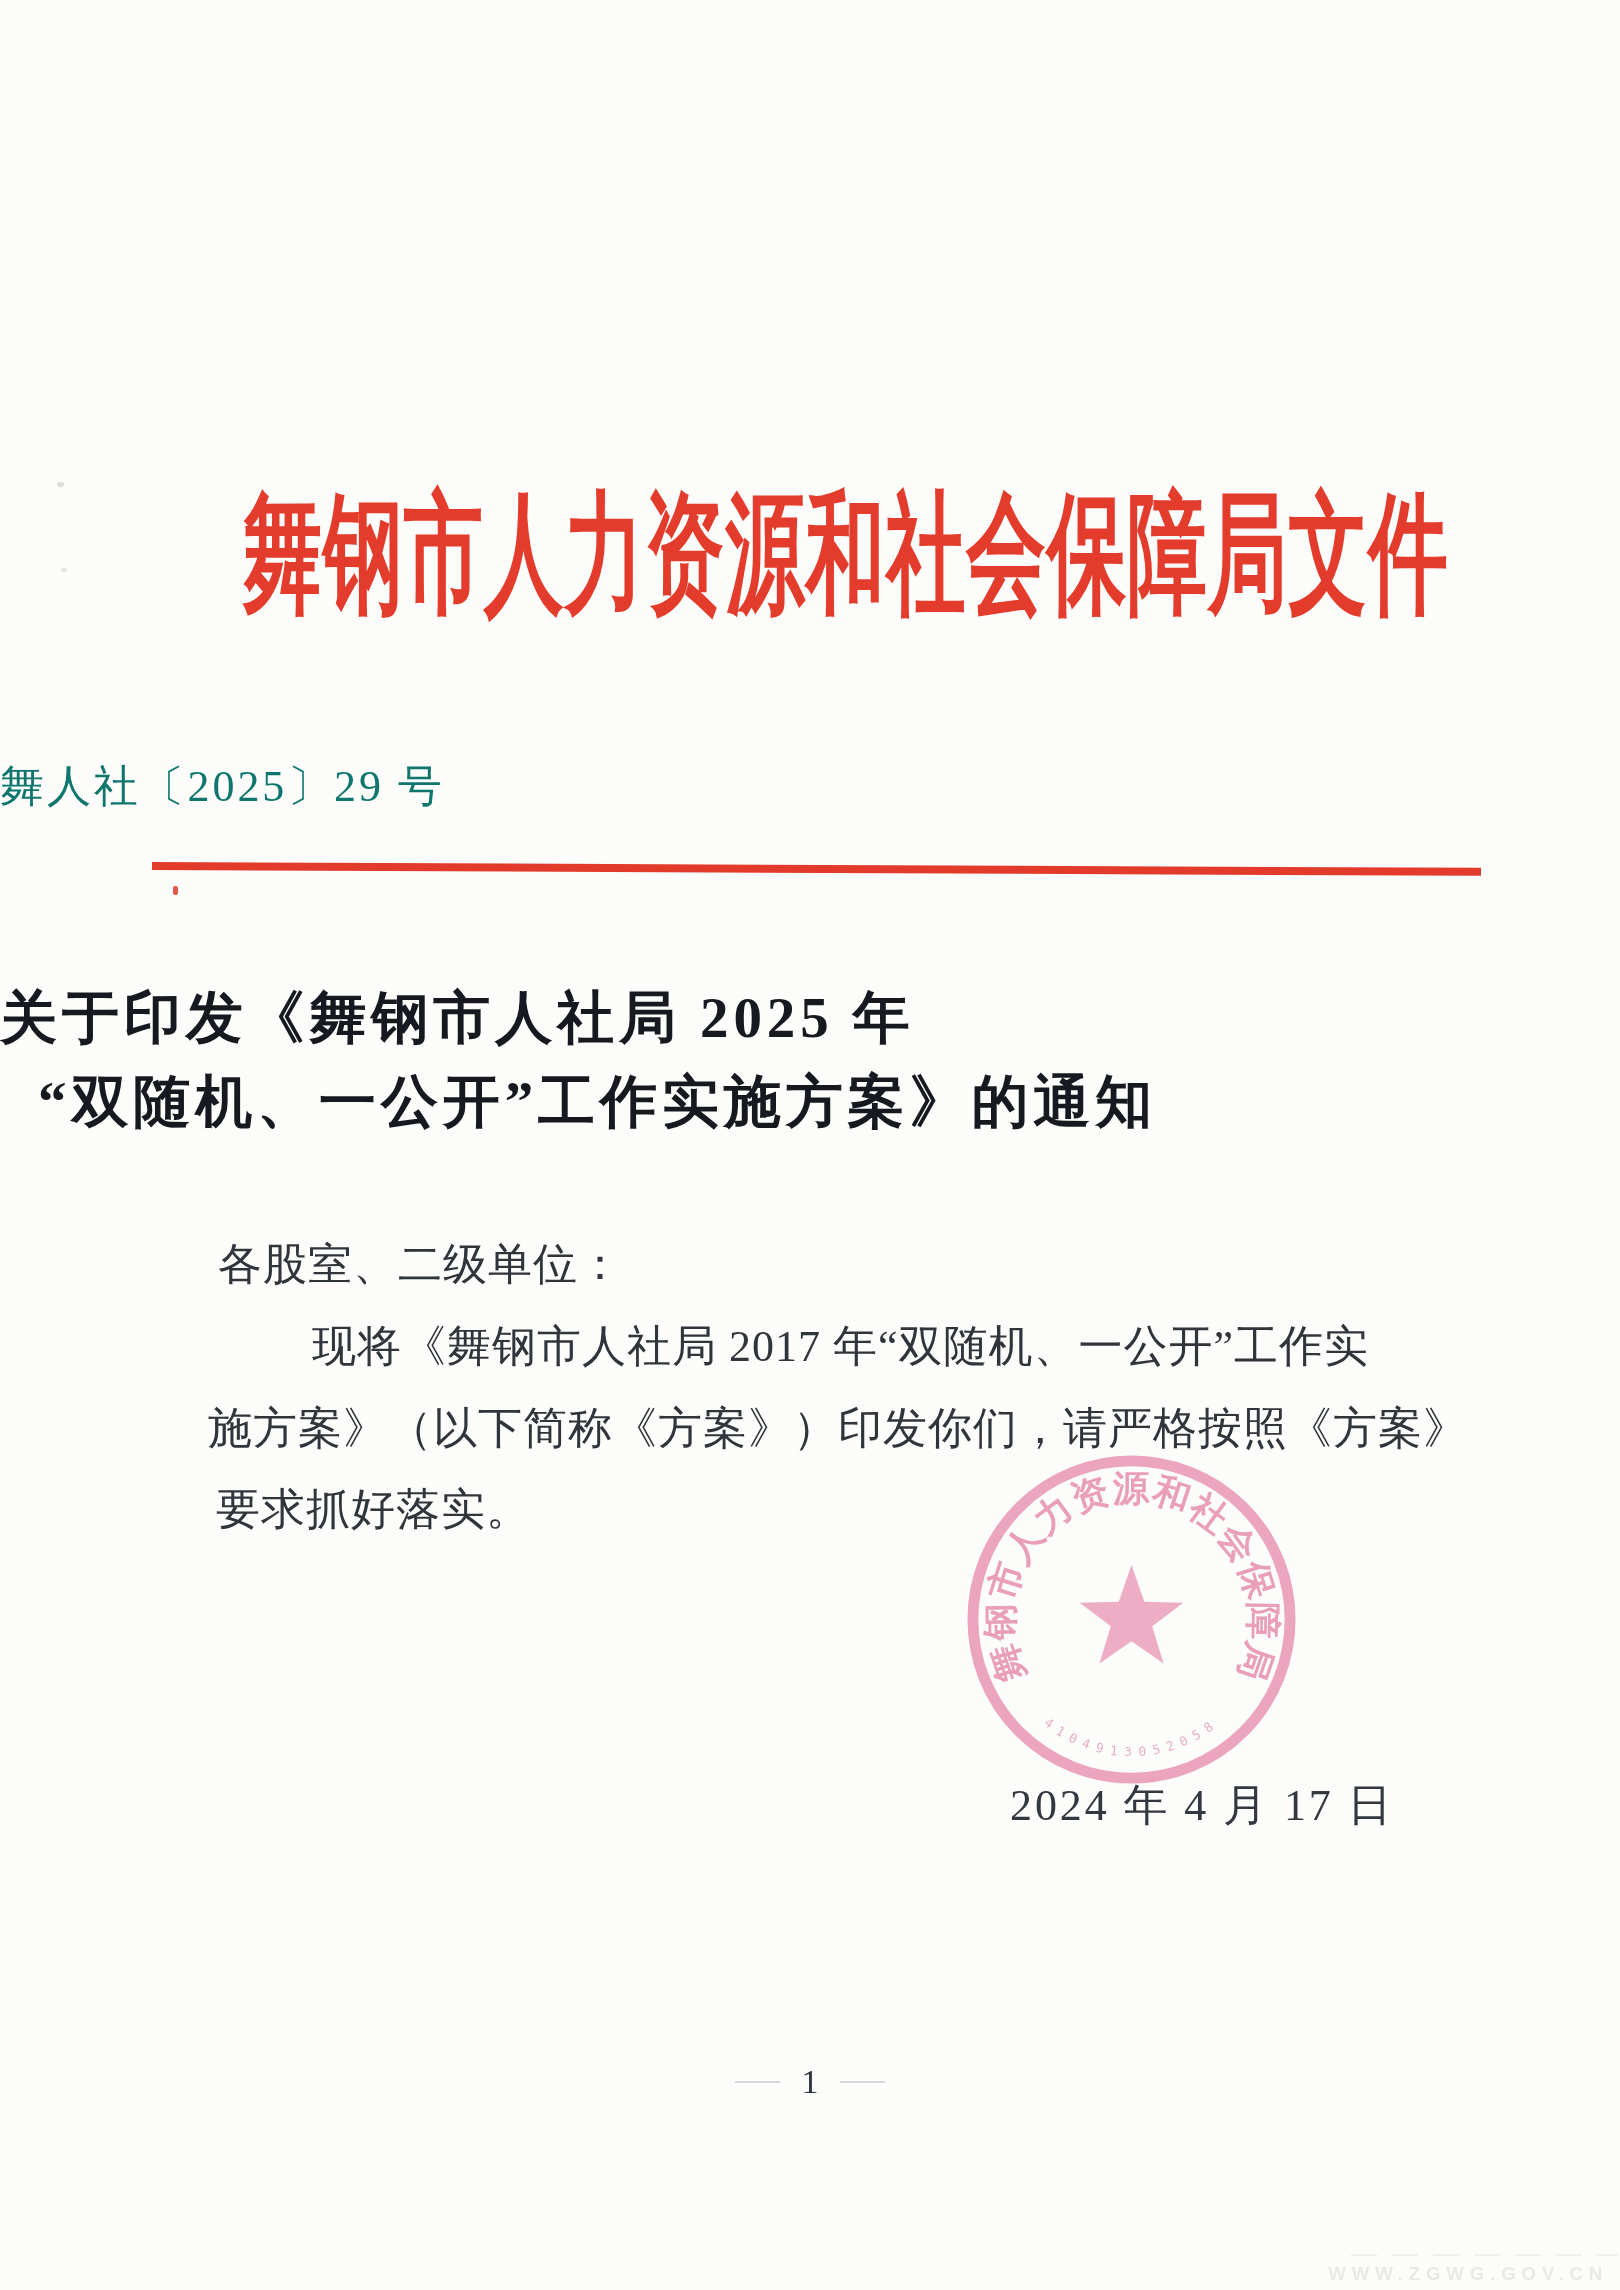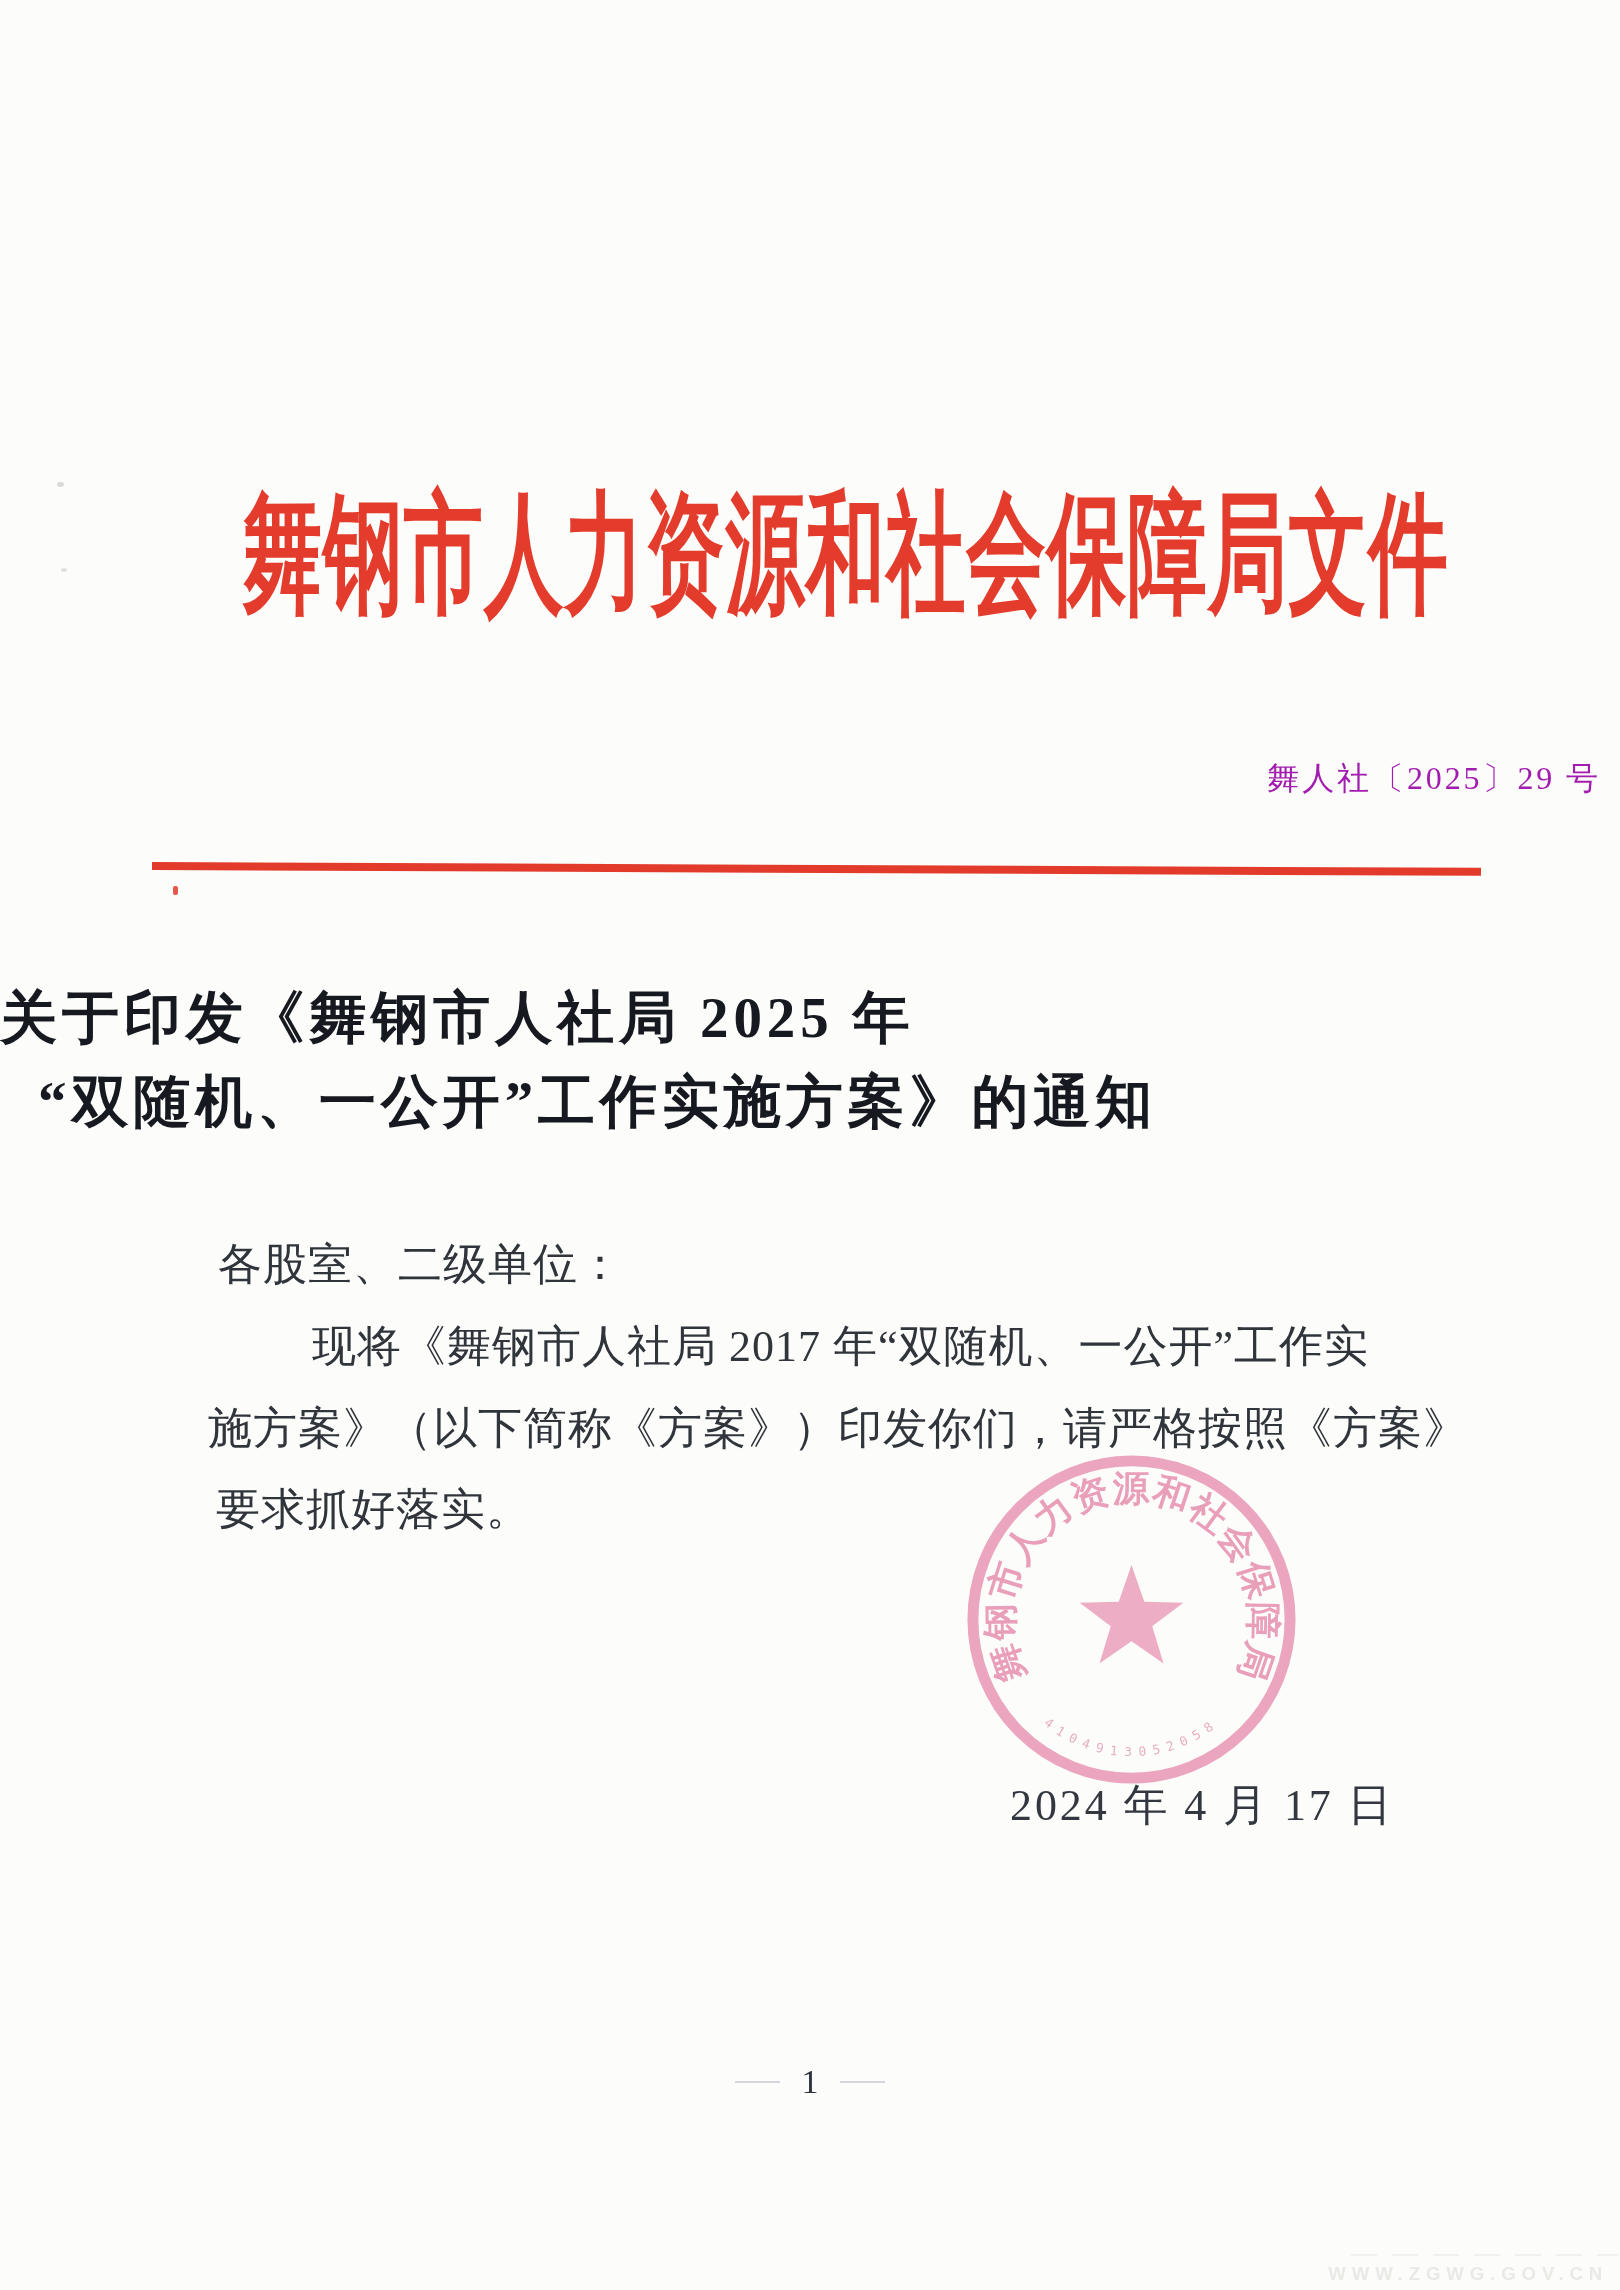--- a/index.html
+++ b/index.html
@@ -14,21 +14,21 @@
   .banner{
     position:absolute;left:243px;top:482px;
     font-size:132px;line-height:145px;font-weight:900;
     color:#e43c2c;white-space:nowrap;
     transform:scaleX(0.60);transform-origin:left top;
     letter-spacing:2px;
   }
   
   .doc-number{
     position:absolute;left:0;top:757px;width:1601px;
-    text-align:right;font-size:32px;color:#a21caf;
+    text-align:left;font-size:44px;color:#0f766e;
     letter-spacing:2.9px;white-space:nowrap;
   }
   
   .red-rule{
     position:absolute;left:152px;top:862px;width:1329px;height:7.8px;
     background:#e23a2b;transform:rotate(0.25deg);transform-origin:left center;
   }
   .red-speck{
     position:absolute;left:173px;top:886px;width:4.9px;height:8.8px;
     background:#e23a2b;opacity:.85;border-radius:2px;

